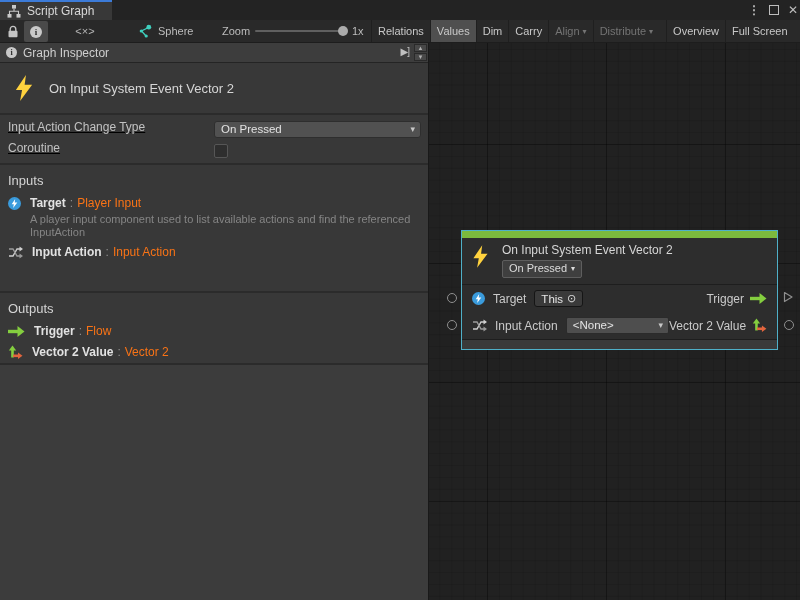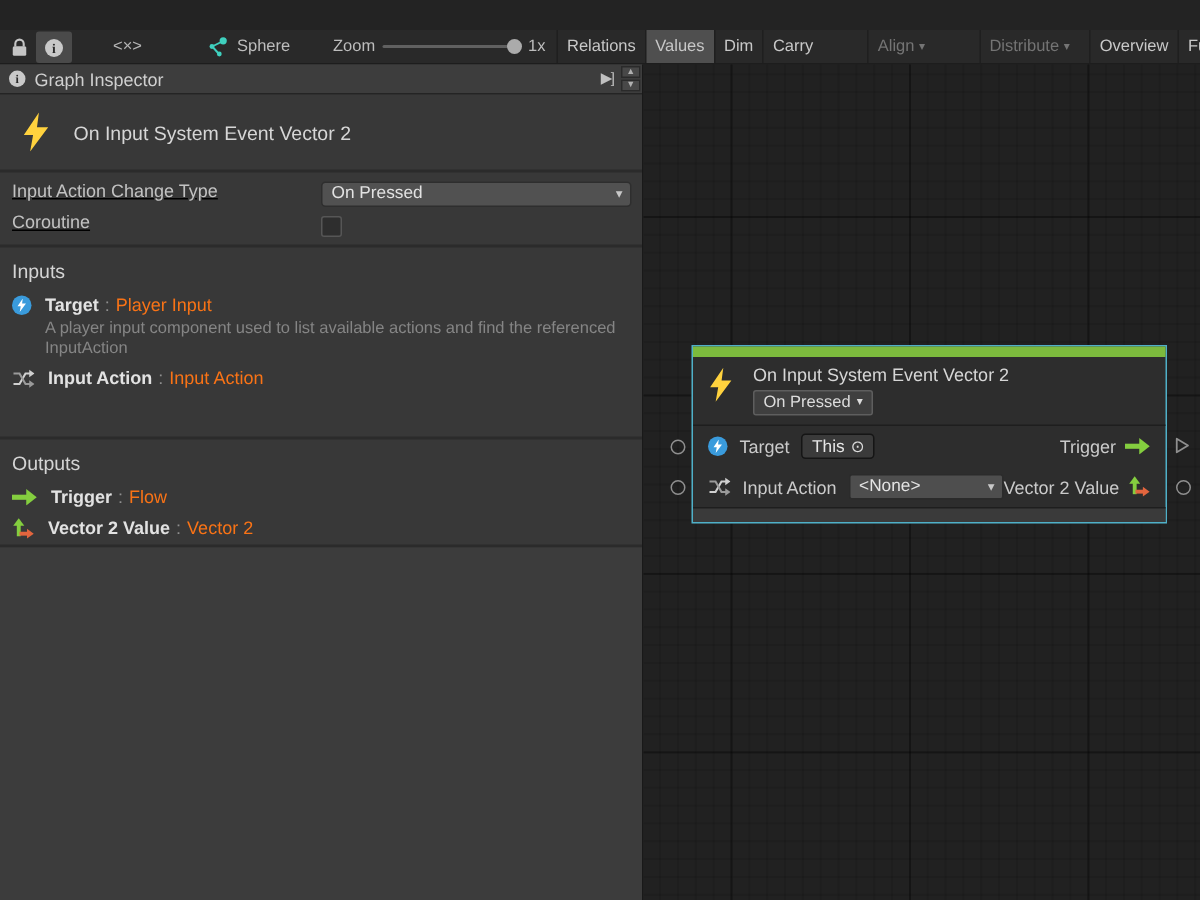--- a/index.html
+++ b/index.html
@@ -27,21 +27,21 @@
   .tb-code{position:absolute;left:70px;top:0;width:30px;height:22px;text-align:center;line-height:22px;font-size:11px;color:#b5b5b5;}
   .tb-sphere-icon{position:absolute;left:138px;top:4px;}
   .tb-sphere-label{position:absolute;left:158px;top:0;line-height:22px;font-size:11px;color:#bdbdbd;}
   .tb-zoom-label{position:absolute;left:222px;top:0;line-height:22px;font-size:11px;color:#bdbdbd;text-align:right;}
   .tb-slider{position:absolute;left:255px;top:10px;width:88px;height:2px;background:#606060;border-radius:1px;}
   .tb-slider-handle{position:absolute;left:-0px;top:-4px;width:10px;height:10px;border-radius:50%;background:#ababab;right:-5px;left:auto;}
   .tb-zoom-value{position:absolute;left:352px;top:0;line-height:22px;font-size:11px;color:#bdbdbd;}
   .tb-buttons{position:absolute;left:371px;top:0;height:22px;display:flex;}
   .tb-btn{height:22px;line-height:22px;padding:0 6px;font-size:11px;color:#c8c8c8;border-left:1px solid #1f1f1f;white-space:nowrap;}
   .tb-btn.active{background:#4F4F4F;}
-  .tb-btn.disabled{color:#747474;margin-left:30px;}
+  .tb-btn.disabled{color:#747474;}
   .tb-btn .caret{font-size:8px;margin-left:3px;position:relative;top:-1px;}
   .tb-btn.gap{margin-left:7px;border-left:1px solid #1f1f1f;}
 
   
   .panel{position:absolute;left:0;top:43px;width:429px;height:557px;background:#383838;border-right:1px solid #191919;
          box-sizing:border-box;display:flex;flex-direction:column;}
   .panel-header{height:19px;background:#3D3D3D;border-bottom:1px solid #242424;display:flex;align-items:center;gap:6px;padding-left:6px;flex:none;}
   .panel-header .info-circle{width:11px;height:11px;font-size:8px;}
   .panel-header-label{font-size:12px;color:#cfcfcf;}
   .panel-dock{position:absolute;right:19px;top:3px;font-size:10px;color:#c0c0c0;letter-spacing:-1px;}
@@ -107,20 +107,36 @@
   .node-footer{height:9px;background:#3A3A3A;border-top:1px solid #1E1E1E;}
 
   .port-circle{position:absolute;width:8px;height:8px;border:1px solid #8f8f8f;border-radius:50%;}
   .port-tri{position:absolute;}
 </style>
 </head>
 <body>
 
 <div class="root">
 
+  <div class="titlebar">
+    <div class="tab">
+      <svg width="14" height="13" viewBox="0 0 14 13">
+        <rect x="5" y="0" width="4" height="3.6" fill="#c8c8c8"></rect>
+        <rect x="0.5" y="9" width="4" height="3.6" fill="#c8c8c8"></rect>
+        <rect x="9.5" y="9" width="4" height="3.6" fill="#c8c8c8"></rect>
+        <path d="M7 3.6 V6.3 M2.5 9 V6.3 H11.5 V9" stroke="#c8c8c8" stroke-width="1.1" fill="none"></path>
+      </svg>
+      <span class="tab-label">Script Graph</span>
+    </div>
+    <div class="win-controls">
+      <span class="win-menu">⋮</span>
+      <span class="win-max"></span>
+      <span class="win-close">✕</span>
+    </div>
+  </div>
 
   <div class="toolbar">
     <svg class="tb-lock" width="12" height="13" viewBox="0 0 12 13">
       <path d="M3.2 6 V4.2 a2.8 2.8 0 0 1 5.6 0 V6" stroke="#c4c4c4" stroke-width="1.4" fill="none"></path>
       <rect x="1.5" y="5.8" width="9" height="6.4" rx="1" fill="#c4c4c4"></rect>
     </svg>
     <div class="tb-info">
       <span class="info-circle">i</span>
     </div>
     <div class="tb-code">&lt;×&gt;</div>

